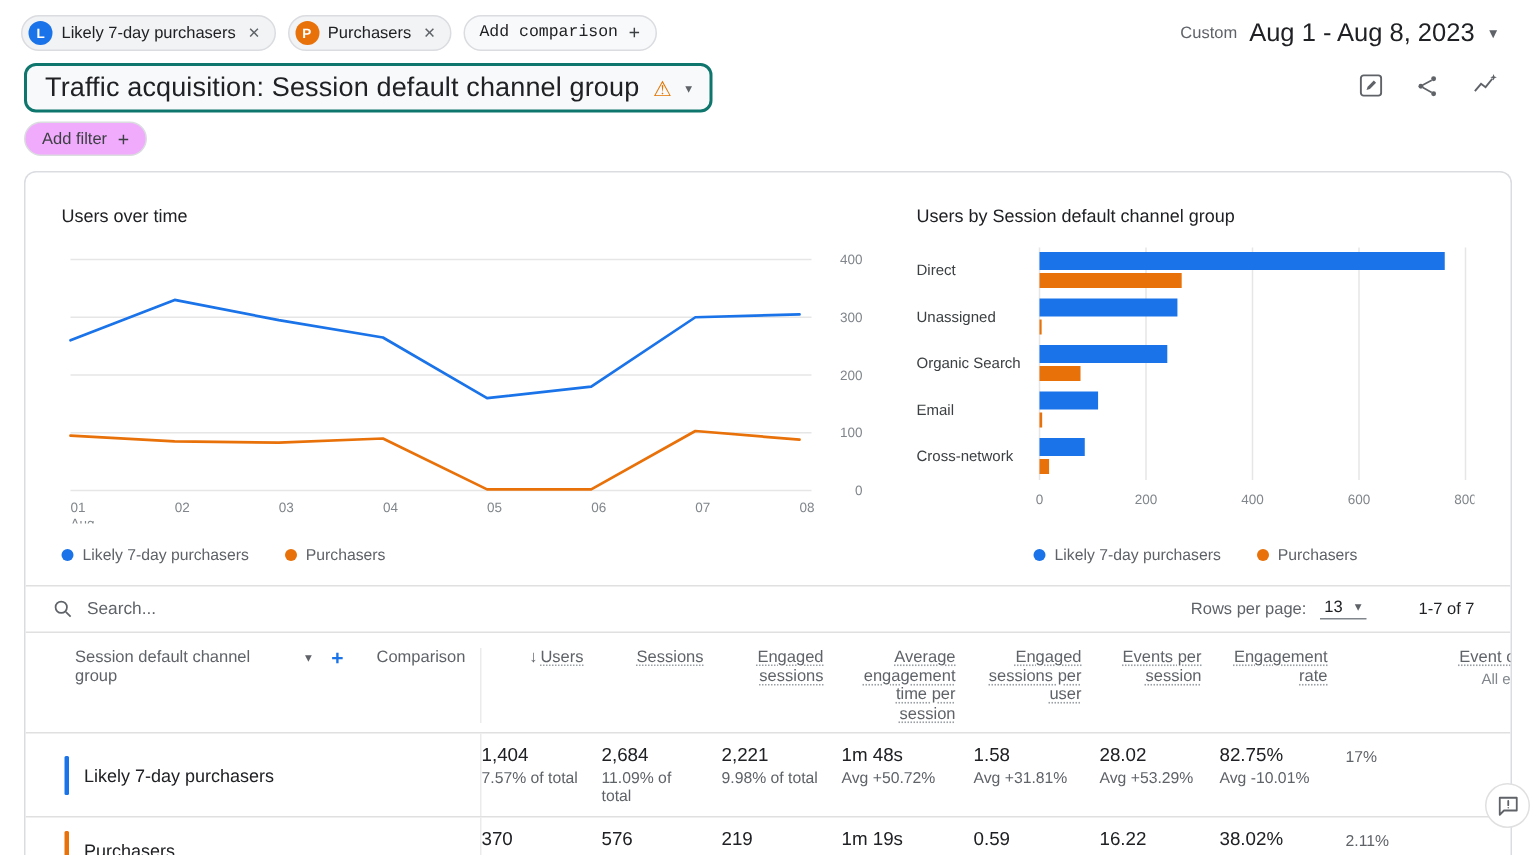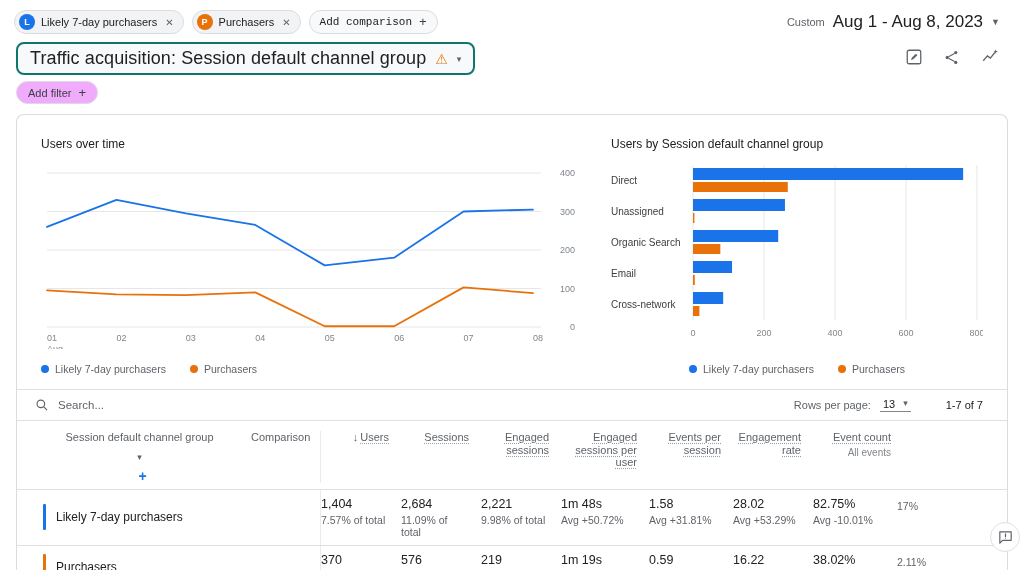--- a/index.html
+++ b/index.html
@@ -53,21 +53,21 @@
   .search-input { border:none; outline:none; font-size:11.5px; color:#202124; width:220px; font-family:"Liberation Sans", sans-serif; }
   .search-input::placeholder { color:#5f6368; }
   .rpp-label { font-size:11px; color:#5f6368; }
   .rpp-value { font-size:11px; color:#202124; border-bottom:1px solid #80868b; padding:0 3px 1px 3px; display:inline-flex; gap:8px; cursor:pointer; }
   .pagination { font-size:11px; color:#202124; margin-left:26px; }
 
   
   .thead, .trow { display:grid; grid-template-columns:42px 182px 80px 80px 80px 80px 88px 84px 80px 84px 140px; }
   .thead { border-top:1px solid #e0e0e0; padding:10px 0 6px 0; }
   .hcell { font-size:11px; color:#5f6368; text-align:right; padding-right:12px; line-height:12.5px; }
-  .dim-cell { grid-column:1 / 3; text-align:left; padding-left:33px; display:flex; align-items:center; gap:7px; color:#5f6368; cursor:pointer;flex-direction:column; }
+  .dim-cell { grid-column:1 / 3; text-align:left; padding-left:33px; display:flex; align-items:flex-start; gap:7px; color:#5f6368; cursor:pointer; }
   .dim-plus { color:#1a73e8; font-size:14px; font-weight:bold; margin-left:6px; }
   .comp-hcell { text-align:left; padding-left:10px; border-right:1px solid #ebebeb; }
   .hlabel { text-decoration:underline dotted #9aa0a6; text-underline-offset:2px; cursor:pointer; }
   .sort-arrow { margin-right:2px; color:#5f6368; }
   .hsub { font-size:10px; color:#80868b; margin-top:3px; white-space:nowrap; }
   .last-h { white-space:nowrap; padding-right:6px; }
   .trow { border-top:1px solid #e0e0e0; }
   .cell { padding:7px 12px 7px 0; }
   .val { font-size:12.5px; color:#202124; line-height:14px; }
   .sub { font-size:10.5px; color:#5f6368; line-height:12px; margin-top:3px; }
@@ -256,20 +256,21 @@
         <span class="dim-plus">+</span>
       </div>
       <div class="hcell comp-hcell">
         <span>Comparison</span>
       </div>
       <div class="hcell">
         <span class="sort-arrow">↓</span><span class="hlabel">Users</span>
       </div>
       <div class="hcell"><span class="hlabel">Sessions</span></div>
       <div class="hcell"><span class="hlabel">Engaged sessions</span></div>
+      <div class="hcell"><span class="hlabel">Average engagement time per session</span></div>
       <div class="hcell"><span class="hlabel">Engaged sessions per user</span></div>
       <div class="hcell"><span class="hlabel">Events per session</span></div>
       <div class="hcell"><span class="hlabel">Engagement rate</span></div>
       <div class="hcell last-h">
         <div><span class="hlabel">Event count</span></div>
         <div class="hsub">All events</div>
       </div>
     </div>
 
     <div id="table-body">

